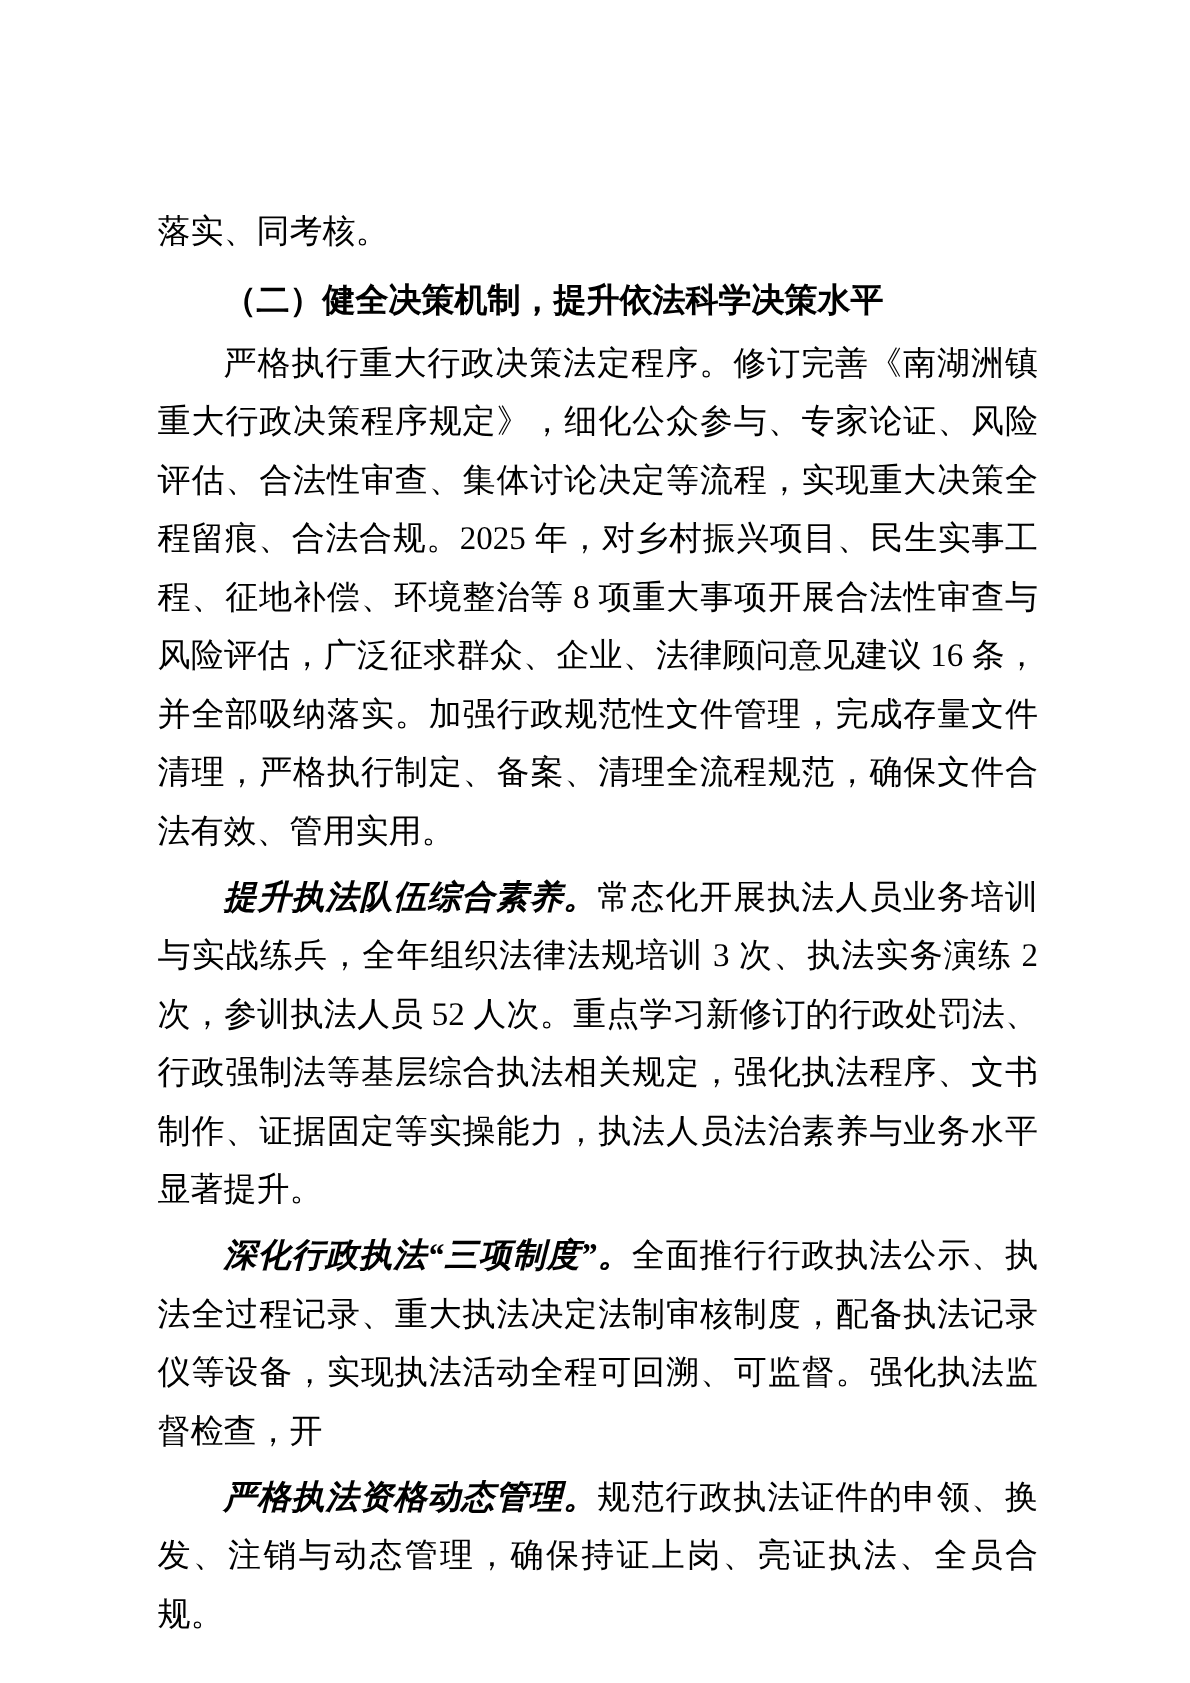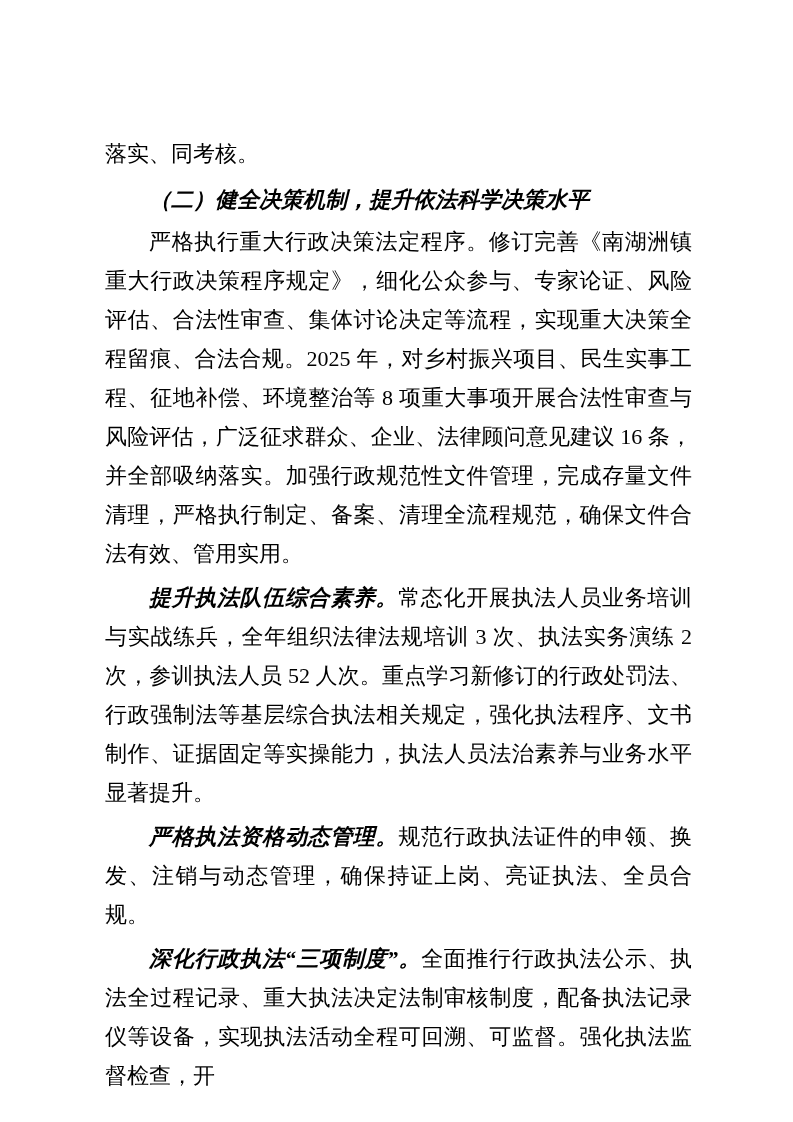--- a/index.html
+++ b/index.html
@@ -31,35 +31,34 @@
     text-indent: 2em;
   }
   .no-indent {
     text-indent: 0;
   }
   .heading {
     font-weight: bold;
     text-indent: 2em;
     margin-top: 7px;
     margin-bottom: 3px;
-    font-style: italic;
   }
   .lead-para {
     margin-top: 5px;
   }
   .lead-para strong {
     font-weight: bold;
     font-style: italic;
   }
 </style>
 </head>
 <body>
 
 <div class="page">
   <p class="body-para no-indent">落实、同考核。</p>
   <div id="sections">
       <p class="heading">（二）健全决策机制，提升依法科学决策水平</p>
       <p class="body-para">严格执行重大行政决策法定程序。修订完善《南湖洲镇重大行政决策程序规定》，细化公众参与、专家论证、风险评估、合法性审查、集体讨论决定等流程，实现重大决策全程留痕、合法合规。2025 年，对乡村振兴项目、民生实事工程、征地补偿、环境整治等 8 项重大事项开展合法性审查与风险评估，广泛征求群众、企业、法律顾问意见建议 16 条，并全部吸纳落实。加强行政规范性文件管理，完成存量文件清理，严格执行制定、备案、清理全流程规范，确保文件合法有效、管用实用。</p>
       <p class="body-para lead-para"><strong>提升执法队伍综合素养。</strong>常态化开展执法人员业务培训与实战练兵，全年组织法律法规培训 3 次、执法实务演练 2 次，参训执法人员 52 人次。重点学习新修订的行政处罚法、行政强制法等基层综合执法相关规定，强化执法程序、文书制作、证据固定等实操能力，执法人员法治素养与业务水平显著提升。</p>
+      <p class="body-para lead-para"><strong>深化行政执法“三项制度”。</strong>全面推行行政执法公示、执法全过程记录、重大执法决定法制审核制度，配备执法记录仪等设备，实现执法活动全程可回溯、可监督。强化执法监督检查，开</p>
       <p class="body-para lead-para"><strong>严格执法资格动态管理。</strong>规范行政执法证件的申领、换发、注销与动态管理，确保持证上岗、亮证执法、全员合规。</p>
-      <p class="body-para lead-para"><strong>深化行政执法“三项制度”。</strong>全面推行行政执法公示、执法全过程记录、重大执法决定法制审核制度，配备执法记录仪等设备，实现执法活动全程可回溯、可监督。强化执法监督检查，开</p>
     </div>
 </div>
 
 </body></html>

